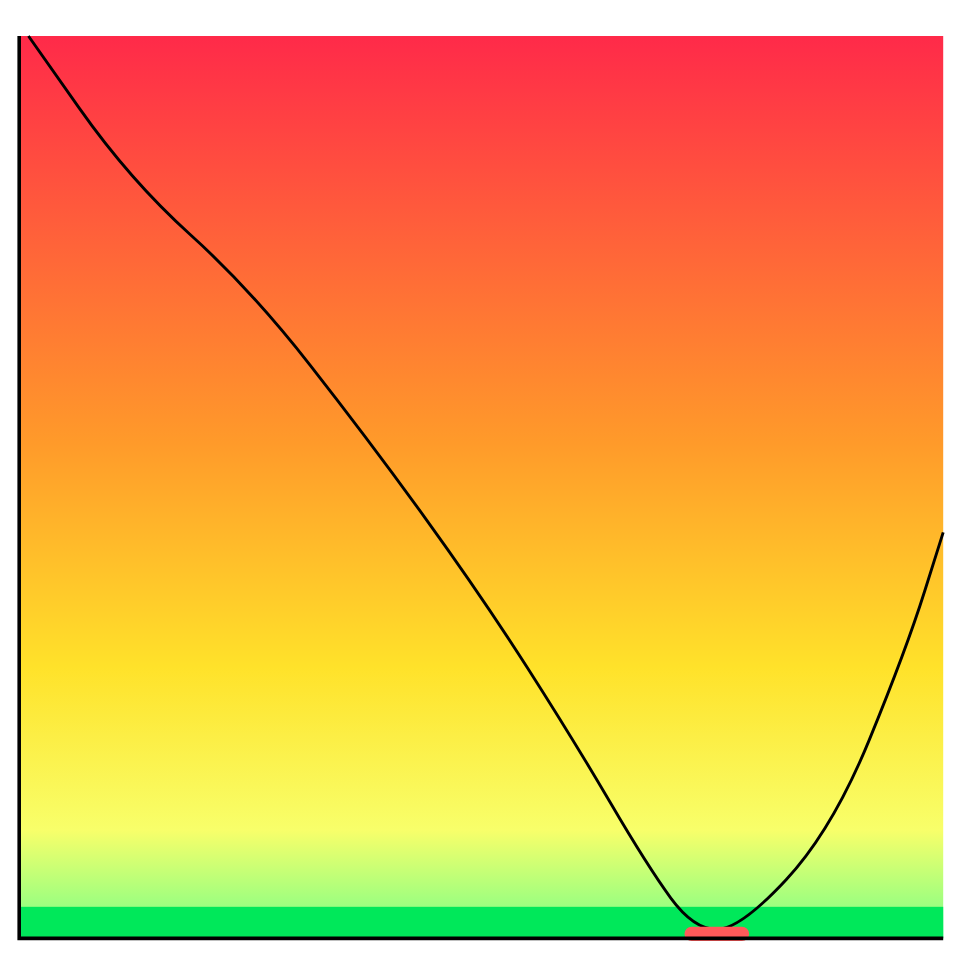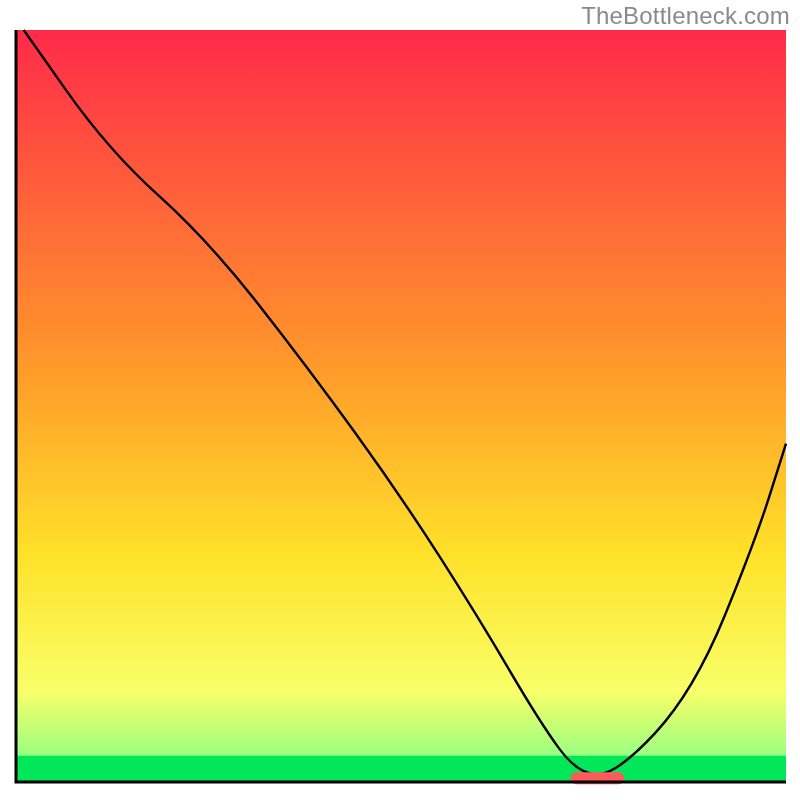--- a/index.html
+++ b/index.html
@@ -29,21 +29,20 @@
   svg {
     position: absolute;
     top: 0;
     left: 0;
   }
 </style>
 </head>
 <body>
 
 <div class="stage">
-  <div class="watermark">TheBottleneck.com</div>
 
   <svg id="chart-svg" width="800" height="800">
     <defs>
       <linearGradient id="bg-grad" x1="0" y1="0" x2="0" y2="1">
           <stop offset="0%" stop-color="#ff2a49"></stop>
           <stop offset="45%" stop-color="#ff9a2a"></stop>
           <stop offset="70%" stop-color="#ffe22a"></stop>
           <stop offset="88%" stop-color="#f8ff6a"></stop>
           <stop offset="96.5%" stop-color="#9bff80"></stop>
           <stop offset="100%" stop-color="#00e85a"></stop>

